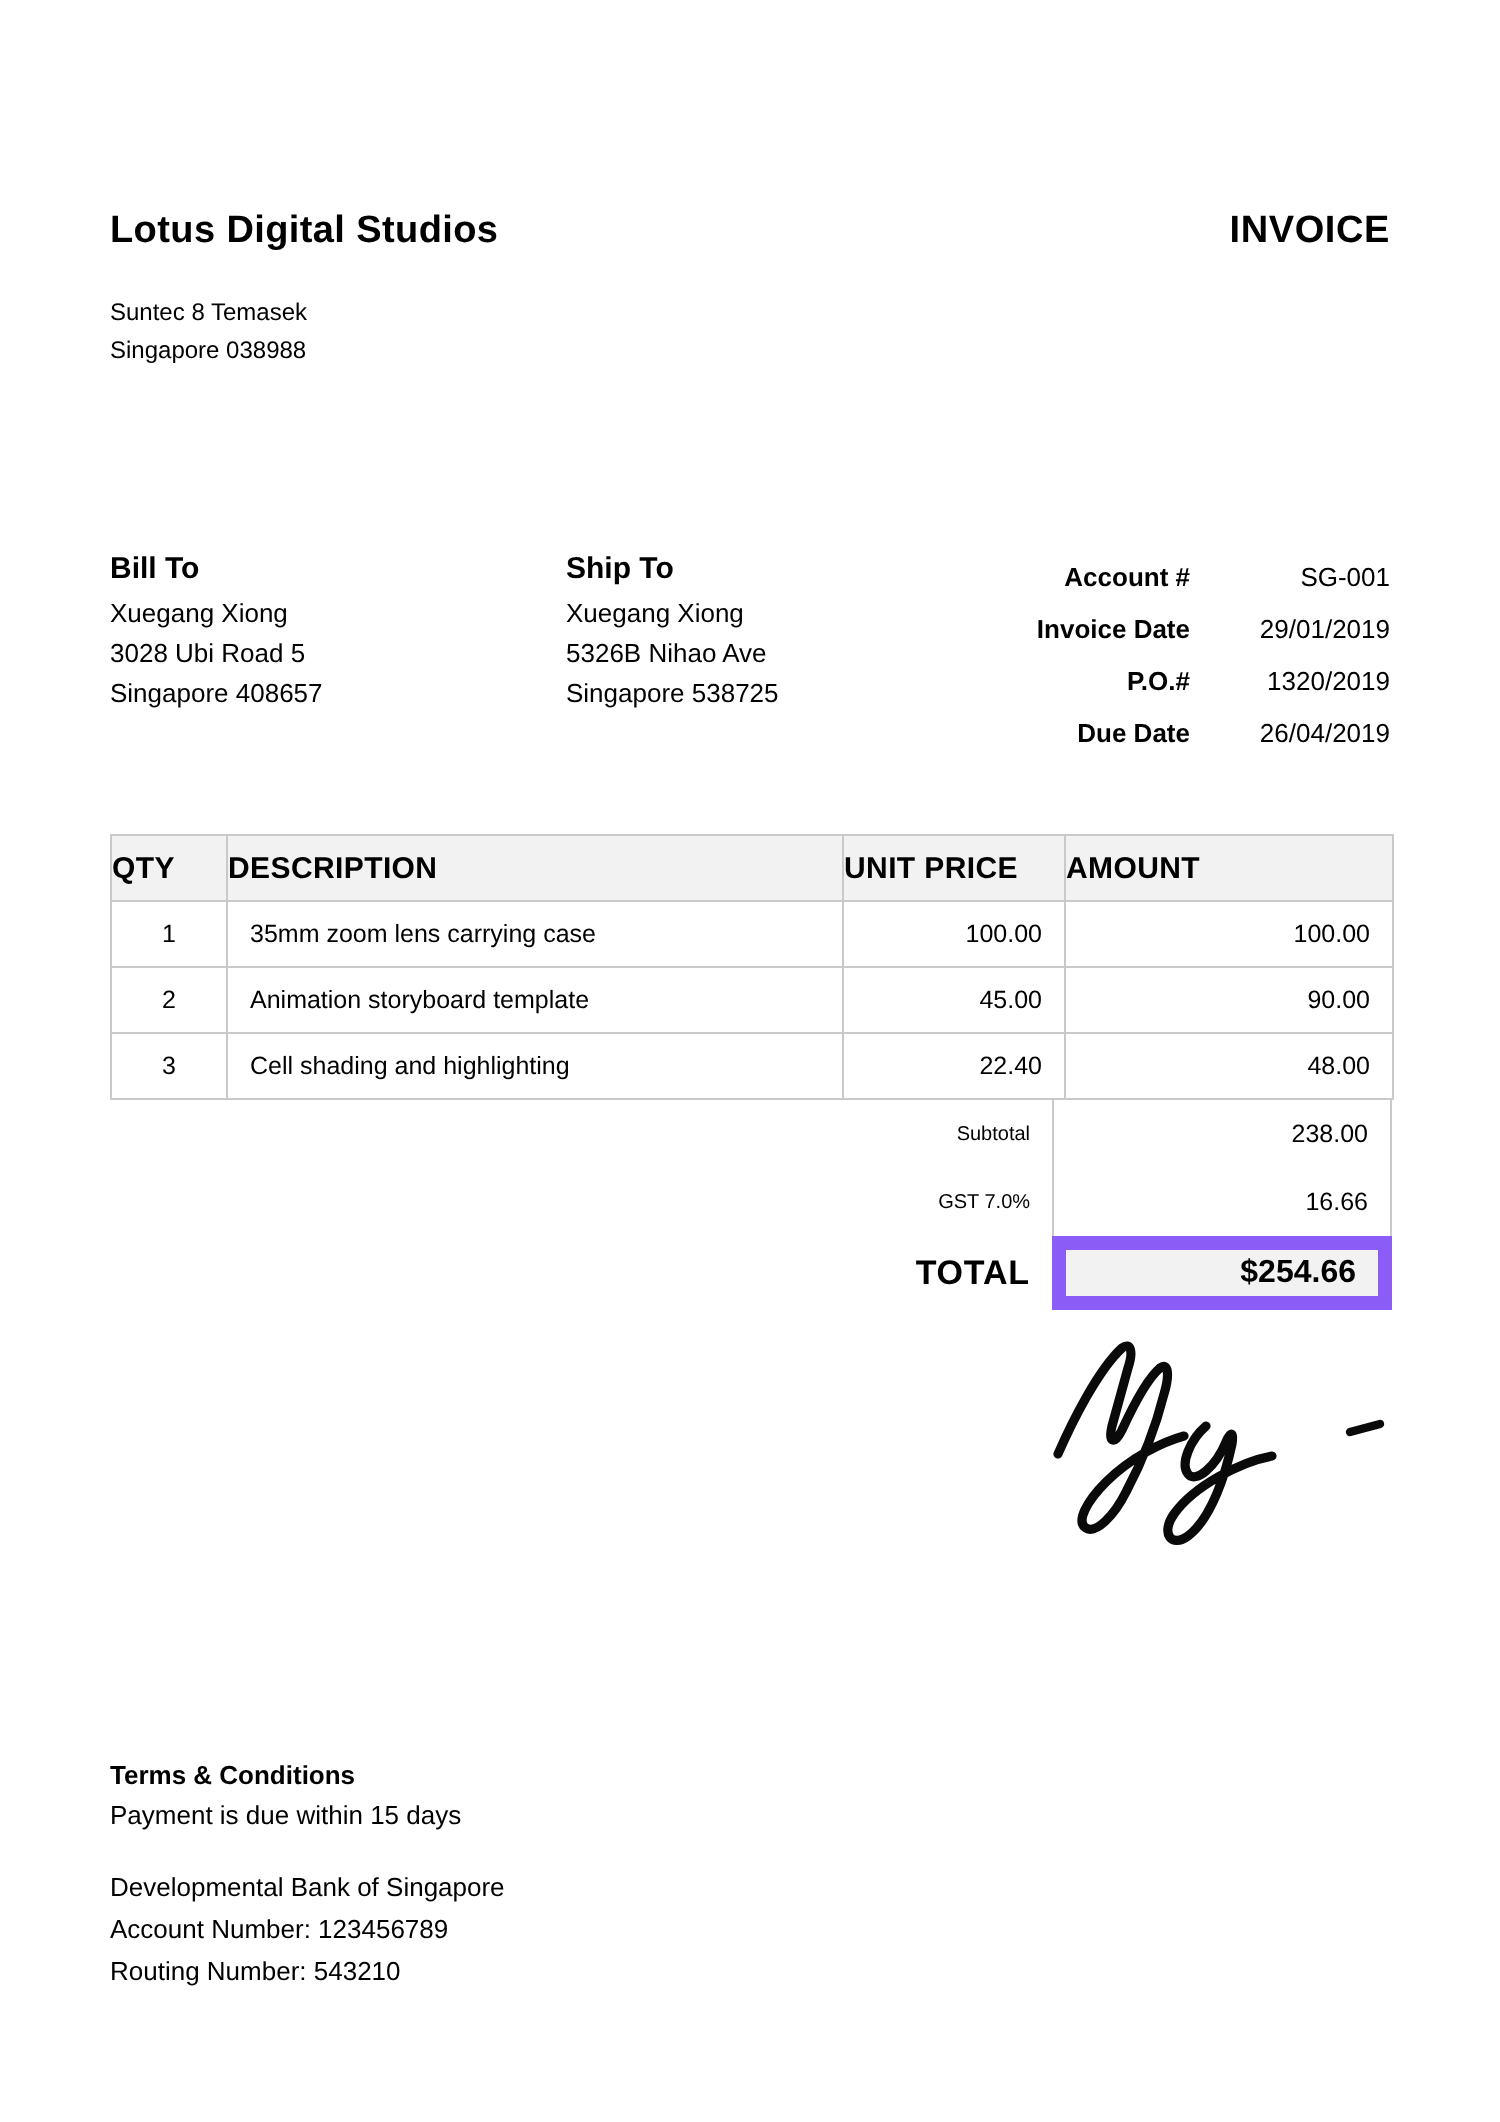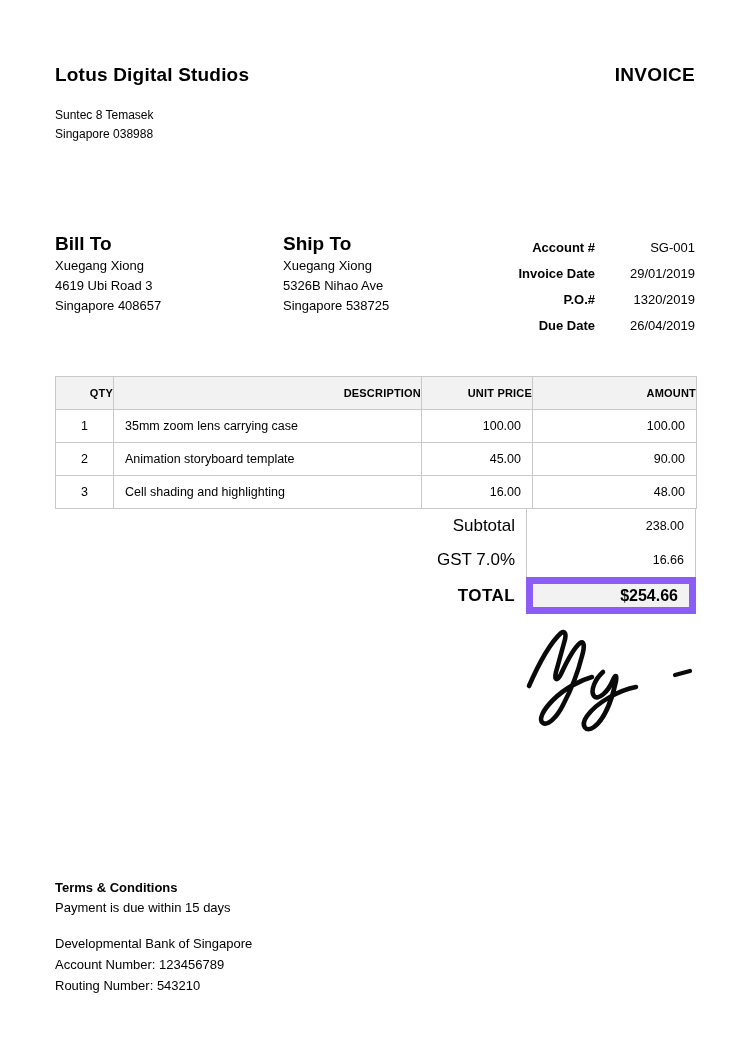--- a/index.html
+++ b/index.html
@@ -1,53 +1,53 @@
 <!DOCTYPE html>
 <html><head>
 <meta charset="utf-8">
 <style>
   * { margin:0; padding:0; box-sizing:border-box; }
   html,body { width:750px; height:1061px; background:#ffffff; overflow:hidden; }
   body { font-family:"Liberation Sans","DejaVu Sans",sans-serif; color:#000; -webkit-font-smoothing:antialiased; }
   .page { width:750px; height:1061px; padding:64px 55px 0 55px; position:relative; }
 
   
-  .header { display:flex; justify-content:space-between; align-items:flex-start; }
+  .header { display:flex; justify-content:space-between; align-items:flex-start;margin-top:41px; }
   .company-name { font-size:19px; font-weight:bold; letter-spacing:0.2px; }
   .doc-title { font-size:19px; font-weight:bold; letter-spacing:0.3px; }
   .company-address { margin-top:20px; font-size:12px; line-height:19px; }
 
   
   .info { display:flex; margin-top:90px; }
   .addr-col { width:228px; font-size:13px; }
   .addr-col.ship { width:210px; }
-  .block-heading { font-weight:bold; font-size:19px; line-height:20px; margin-bottom:2px; }
+  .block-heading { font-weight:bold; font-size:15px; line-height:20px; margin-bottom:2px; }
   .addr-line { line-height:20px; }
   .meta { margin-left:auto; width:196px; font-size:13px; }
   .meta-row { display:flex; height:26px; align-items:center; }
   .meta-label { flex:1; text-align:right; font-weight:bold; }
   .meta-value { width:100px; text-align:right; }
 
   
   .items { margin-top:38px; border-collapse:collapse; table-layout:fixed; width:641px; }
   .items col.c-qty { width:58px; }
   .items col.c-desc { width:308px; }
   .items col.c-unit { width:111px; }
   .items col.c-amt { width:164px; }
-  .items th { background:#f2f2f2; border:1px solid #c9c9c9; font-size:11px; font-weight:bold; height:33px; text-align:right; letter-spacing:0.2px; }
+  .items th { background:#f2f2f2; border:1px solid #c9c9c9; font-size:15px; font-weight:bold; height:33px; text-align:left; letter-spacing:0.2px; }
   .items td { border:1px solid #c9c9c9; font-size:12.5px; height:33px; background:#fff; }
   .td-qty { text-align:center; }
   .td-desc { text-align:left; padding-left:11px; }
   .td-unit { text-align:right; padding-right:11px; }
   .td-amt { text-align:right; padding-right:11px; }
 
   
   .totals { width:641px; }
   .totals-row { display:flex; }
-  .totals-label { width:477px; text-align:right; padding-right:11px; font-size:17px; display:flex; align-items:center; justify-content:flex-end; height:34px; }
+  .totals-label { width:477px; text-align:right; padding-right:11px; font-size:10px; display:flex; align-items:center; justify-content:flex-end; height:34px; }
   .totals-value { width:172px; text-align:right; padding-right:11px; font-size:12.5px; border-left:1px solid #c9c9c9; border-right:1px solid #c9c9c9; display:flex; align-items:center; justify-content:flex-end; height:34px; }
   .total-final .totals-label { font-size:17px; font-weight:bold; height:37px; letter-spacing:0.4px; }
   .total-final .totals-value { font-size:16px; font-weight:bold; height:37px; background:#f2f2f2; border:7px solid #8b5cf6; }
 
   
   .signature-wrap { display:flex; justify-content:flex-end; margin-top:10px; }
   .signature-wrap svg { display:block; }
 
   
   .footer { position:absolute; left:55px; top:878px; font-size:13px; }
@@ -68,21 +68,21 @@
 
   <div class="company-address">
     <div>Suntec 8 Temasek</div>
     <div>Singapore 038988</div>
   </div>
 
   <div class="info">
     <div class="addr-col">
       <div class="block-heading">Bill To</div>
       <div class="addr-line">Xuegang Xiong</div>
-      <div class="addr-line">4619 Ubi Road 3</div>
+      <div class="addr-line">3028 Ubi Road 5</div>
       <div class="addr-line">Singapore 408657</div>
     </div>
     <div class="addr-col ship">
       <div class="block-heading">Ship To</div>
       <div class="addr-line">Xuegang Xiong</div>
       <div class="addr-line">5326B Nihao Ave</div>
       <div class="addr-line">Singapore 538725</div>
     </div>
     <div class="meta">
       <div class="meta-row">
@@ -128,21 +128,21 @@
       </tr>
       <tr>
         <td class="td-qty">2</td>
         <td class="td-desc">Animation storyboard template</td>
         <td class="td-unit">45.00</td>
         <td class="td-amt">90.00</td>
       </tr>
       <tr>
         <td class="td-qty">3</td>
         <td class="td-desc">Cell shading and highlighting</td>
-        <td class="td-unit">16.00</td>
+        <td class="td-unit">22.40</td>
         <td class="td-amt">48.00</td>
       </tr>
     </tbody>
   </table>
 
   <div class="totals">
     <div class="totals-row">
       <div class="totals-label">Subtotal</div>
       <div class="totals-value">238.00</div>
     </div>

